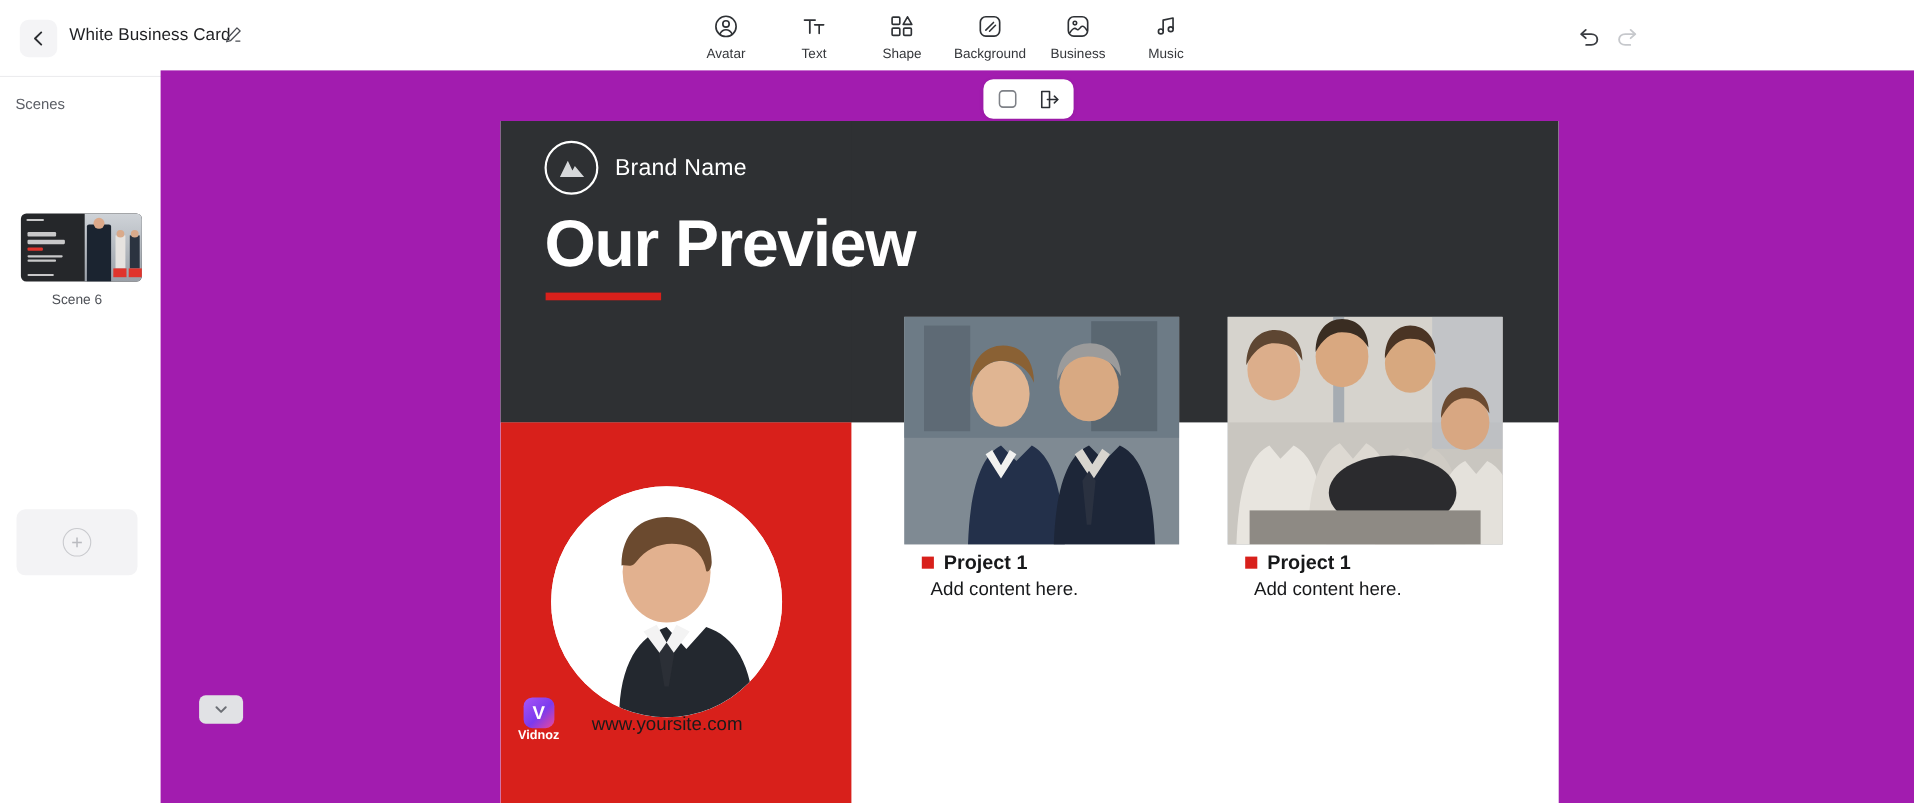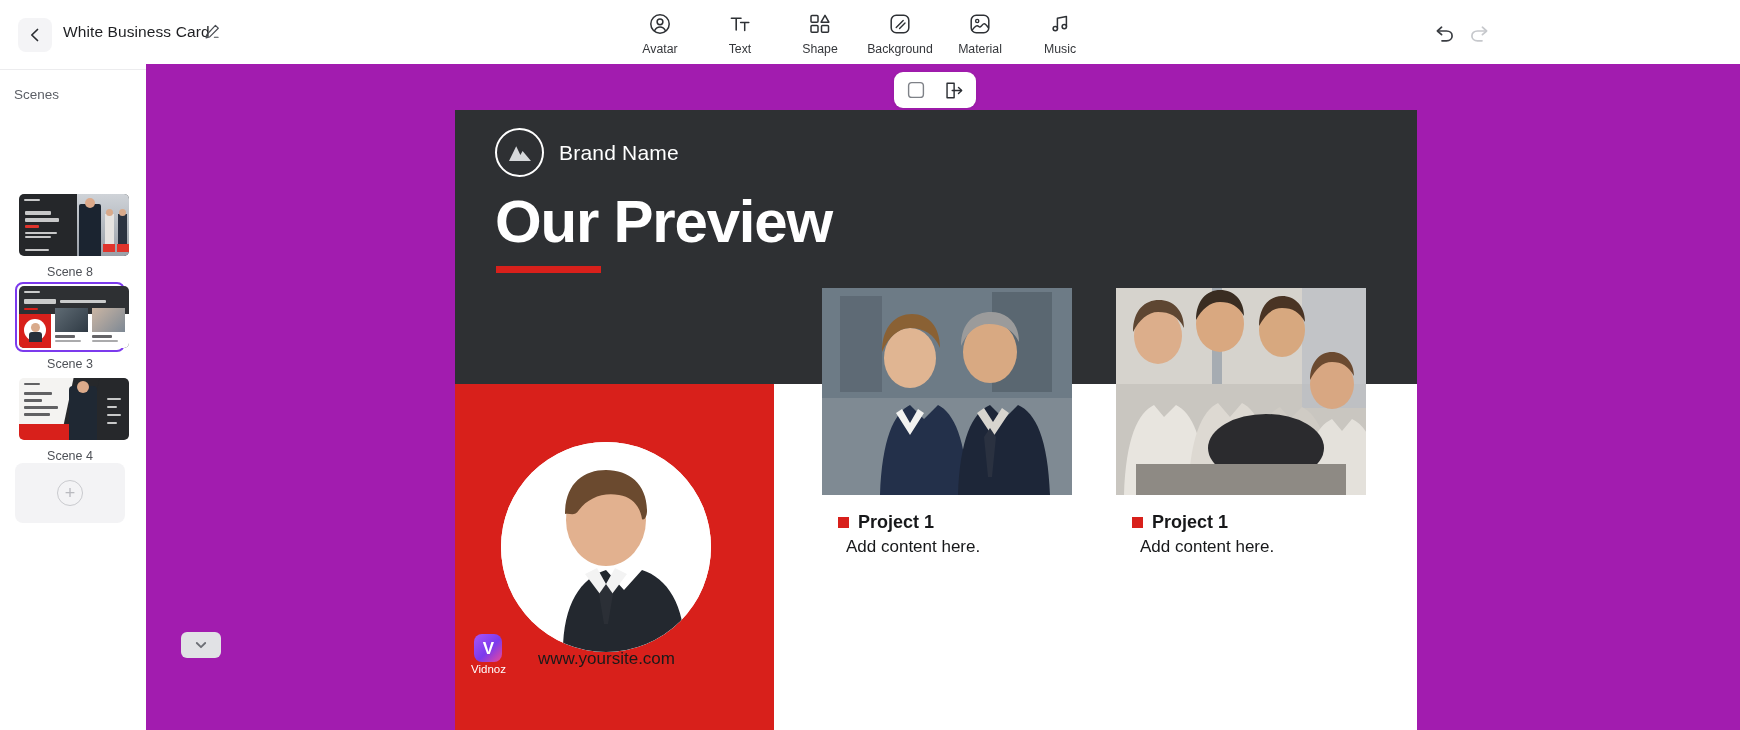--- a/index.html
+++ b/index.html
@@ -187,31 +187,31 @@
   .vidnoz-wm {
     position: absolute; left: 16px; top: 250px;
     display: flex; flex-direction: column; align-items: center; gap: 1px;
   }
   .vidnoz-mark {
     width: 28px; height: 28px; border-radius: 8px;
     background: linear-gradient(135deg,#a855f7 0%,#7c3aed 55%,#ec4899 100%);
     display: flex; align-items: center; justify-content: center;
     color: #fff; font-size: 17px; font-weight: bold; line-height: 1;
   }
-  .vidnoz-label { font-size: 11.5px; color: #ffffff; font-weight: normal; }
+  .vidnoz-label { font-size: 11.5px; color: #ffffff; font-weight: bold; }
 
   .proj {
     position: absolute; width: 250px;
   }
   .proj-img {
     width: 250px; height: 207px; overflow: hidden; position: relative;
     background: #b9bdc2;
   }
   .proj-title-row {
-    display: flex; align-items: center; gap: 9px; margin-top: 17px; padding-left: 16px;
+    display: flex; align-items: center; gap: 9px; margin-top: 6px; padding-left: 16px;
   }
   .proj-bullet { width: 11px; height: 11px; background: #d8201b; flex: none; }
   .proj-title { font-size: 18px; font-weight: bold; color: #17181a; }
   .proj-desc { font-size: 17px; color: #17181a; margin-top: 4px; margin-left: 24px; }
 
   svg { overflow: visible; }
 </style>
 </head>
 <body>
 
@@ -278,21 +278,21 @@
     </div>
 
     <div class="tool">
       <span class="ticon">
         <svg width="24" height="24" viewBox="0 0 24 24">
           <rect x="3.2" y="3.2" width="17.6" height="17.6" rx="5" fill="none" stroke="#2e3135" stroke-width="1.5"></rect>
           <circle cx="9.2" cy="9" r="1.6" fill="none" stroke="#2e3135" stroke-width="1.4"></circle>
           <path d="M4.2 18.2 c3-4.4 4.8-5.4 6.6-3.6 c1.5 1.5 3-1.6 4.6-2.6 c1.5-.9 3.4 1.4 5 4" fill="none" stroke="#2e3135" stroke-width="1.4" stroke-linecap="round" stroke-linejoin="round"></path>
         </svg>
       </span>
-      <span class="tlabel">Material</span>
+      <span class="tlabel">Business</span>
     </div>
 
     <div class="tool">
       <span class="ticon">
         <svg width="24" height="24" viewBox="0 0 24 24">
           <path d="M9.4 16.4 V6.3 l9-1.9 v10" fill="none" stroke="#2e3135" stroke-width="1.5" stroke-linejoin="round"></path>
           <circle cx="7.3" cy="16.6" r="2.2" fill="none" stroke="#2e3135" stroke-width="1.5"></circle>
           <circle cx="16.3" cy="14.6" r="2.2" fill="none" stroke="#2e3135" stroke-width="1.5"></circle>
         </svg>
       </span>
@@ -334,67 +334,24 @@
         <div class="tb" style="left:98px;top:50px;width:12px;height:8px;background:#e0342c;"></div>
         <div class="tline" style="left:5px;top:5px;width:16px;height:2px;"></div>
         <div class="tline" style="left:6px;top:17px;width:26px;height:4px;"></div>
         <div class="tline" style="left:6px;top:24px;width:34px;height:4px;"></div>
         <div class="tline" style="left:6px;top:31px;width:14px;height:2.5px;background:#e0342c;"></div>
         <div class="tline" style="left:6px;top:38px;width:32px;height:2px;"></div>
         <div class="tline" style="left:6px;top:42px;width:26px;height:2px;"></div>
         <div class="tline" style="left:6px;top:55px;width:24px;height:2px;"></div>
       </div>
     </div>
-    <div class="scene-caption">Scene 8</div>
-  </div>
-
-  <div class="scene-item selected" style="top:212px;">
-    <div class="scene-thumb-wrap">
-      <div class="scene-thumb" style="background:#2e3033;">
-        <div class="tb" style="left:0;top:28px;width:32px;height:34px;background:#d8201b;"></div>
-        <div class="tb" style="left:32px;top:28px;width:78px;height:34px;background:#ffffff;"></div>
-        <div class="tb" style="left:5px;top:33px;width:22px;height:22px;border-radius:50%;background:#fff;"></div>
-        <div class="tb" style="left:12px;top:37px;width:9px;height:9px;border-radius:50%;background:#d9aa8b;"></div>
-        <div class="tb" style="left:10px;top:46px;width:13px;height:10px;background:#27303b;border-radius:3px 3px 0 0;"></div>
-        <div class="tb" style="left:36px;top:22px;width:33px;height:24px;background:linear-gradient(135deg,#5f6b74,#2f3a44);"></div>
-        <div class="tb" style="left:73px;top:22px;width:33px;height:24px;background:linear-gradient(135deg,#cbb6a4,#7d8894);"></div>
-        <div class="tline" style="left:5px;top:5px;width:16px;height:2px;"></div>
-        <div class="tline" style="left:5px;top:13px;width:32px;height:5px;"></div>
-        <div class="tline" style="left:41px;top:14px;width:46px;height:2.5px;"></div>
-        <div class="tline" style="left:5px;top:22px;width:14px;height:2px;background:#d8201b;"></div>
-        <div class="tline dark" style="left:36px;top:49px;width:20px;height:2.5px;"></div>
-        <div class="tline dark" style="left:36px;top:54px;width:26px;height:2px;opacity:.55;"></div>
-        <div class="tline dark" style="left:73px;top:49px;width:20px;height:2.5px;"></div>
-        <div class="tline dark" style="left:73px;top:54px;width:26px;height:2px;opacity:.55;"></div>
-      </div>
-    </div>
-    <div class="scene-caption">Scene 3</div>
-  </div>
-
-  <div class="scene-item" style="top:304px;">
-    <div class="scene-thumb-wrap">
-      <div class="scene-thumb" style="background:#f4f3f1;">
-        <div class="tb" style="left:56px;top:0;width:54px;height:62px;background:#26282b;border-radius:0 4px 4px 0;"></div>
-        <div class="tb" style="left:48px;top:0;width:26px;height:62px;background:#26282b;transform:skewX(-12deg);"></div>
-        <div class="tb" style="left:0;top:46px;width:52px;height:16px;background:#d8201b;border-radius:0 0 0 4px;"></div>
-        <div class="tb" style="left:50px;top:8px;width:28px;height:54px;background:#1f2833;border-radius:4px 4px 0 0;"></div>
-        <div class="tb" style="left:58px;top:3px;width:12px;height:12px;border-radius:50%;background:#dcab8b;"></div>
-        <div class="tline dark" style="left:5px;top:5px;width:16px;height:2px;"></div>
-        <div class="tline dark" style="left:5px;top:14px;width:28px;height:3px;"></div>
-        <div class="tline dark" style="left:5px;top:21px;width:18px;height:3px;"></div>
-        <div class="tline dark" style="left:5px;top:28px;width:34px;height:3px;"></div>
-        <div class="tline dark" style="left:5px;top:35px;width:26px;height:3px;"></div>
-        <div class="tline" style="left:88px;top:20px;width:14px;height:2px;"></div>
-        <div class="tline" style="left:88px;top:28px;width:10px;height:2px;"></div>
-        <div class="tline" style="left:88px;top:36px;width:14px;height:2px;"></div>
-        <div class="tline" style="left:88px;top:44px;width:10px;height:2px;"></div>
-      </div>
-    </div>
-    <div class="scene-caption">Scene 4</div>
-  </div>
+    <div class="scene-caption">Scene 6</div>
+  </div>
+
+
 
   <div class="add-scene">
     <span class="plus-circle">+</span>
   </div>
 </div>
 
 <div class="canvas-area">
 
   <div class="canvas-toolbar">
     <div class="ct-btn">

